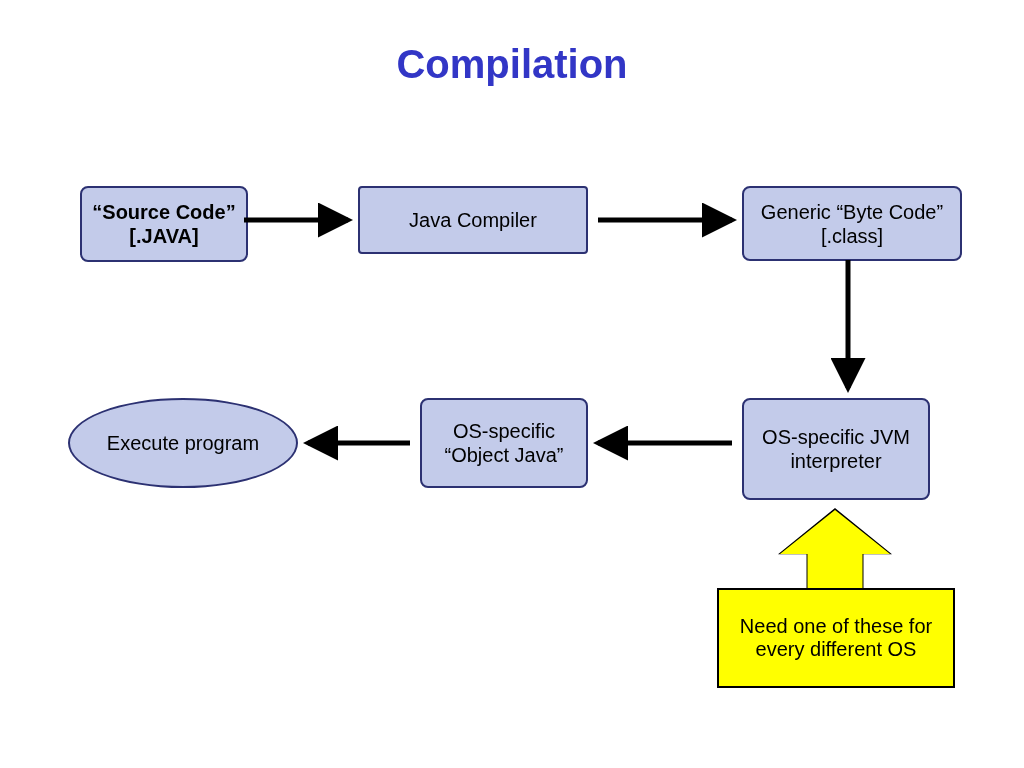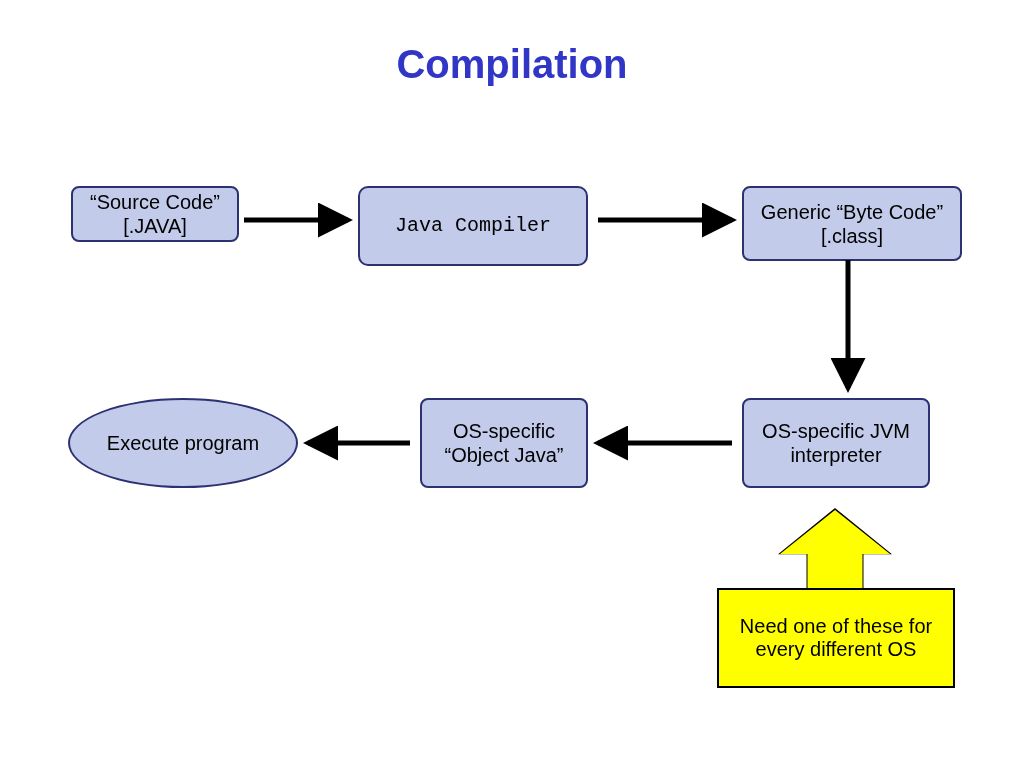--- a/index.html
+++ b/index.html
@@ -95,27 +95,27 @@
     width: 1024px;
     height: 768px;
     pointer-events: none;
   }
 </style>
 </head>
 <body>
 
 <div class="title">Compilation</div>
 
-<div class="box" style="left:71px; top:186px; width:168px; height:56px;">“Source Code” [.JAVA]</div>
+<div class="box" style="left:80px; top:186px; width:168px; height:76px;font-weight:bold;">“Source Code” [.JAVA]</div>
 
-<div class="box" style="left:358px; top:186px; width:230px; height:80px; border-radius:10px;font-family:Liberation Mono, monospace;">Java Compiler</div>
+<div class="box" style="left:358px; top:186px; width:230px; height:68px; border-radius:4px;">Java Compiler</div>
 
 <div class="box" style="left:742px; top:186px; width:220px; height:75px;">Generic “Byte Code” [.class]</div>
 
-<div class="box" style="left:742px; top:398px; width:188px; height:90px;">OS-specific JVM interpreter</div>
+<div class="box" style="left:742px; top:398px; width:188px; height:102px;">OS-specific JVM interpreter</div>
 
 <div class="box" style="left:420px; top:398px; width:168px; height:90px;">OS-specific “Object Java”</div>
 
 <div class="ellipse" style="left:68px; top:398px; width:230px; height:90px;">Execute program</div>
 
 <div class="callout-arrow-border"></div>
 <div class="callout callout-arrow"></div>
 <div class="callout callout-body">Need one of these for every different OS</div>
 
 <svg class="arrows">

